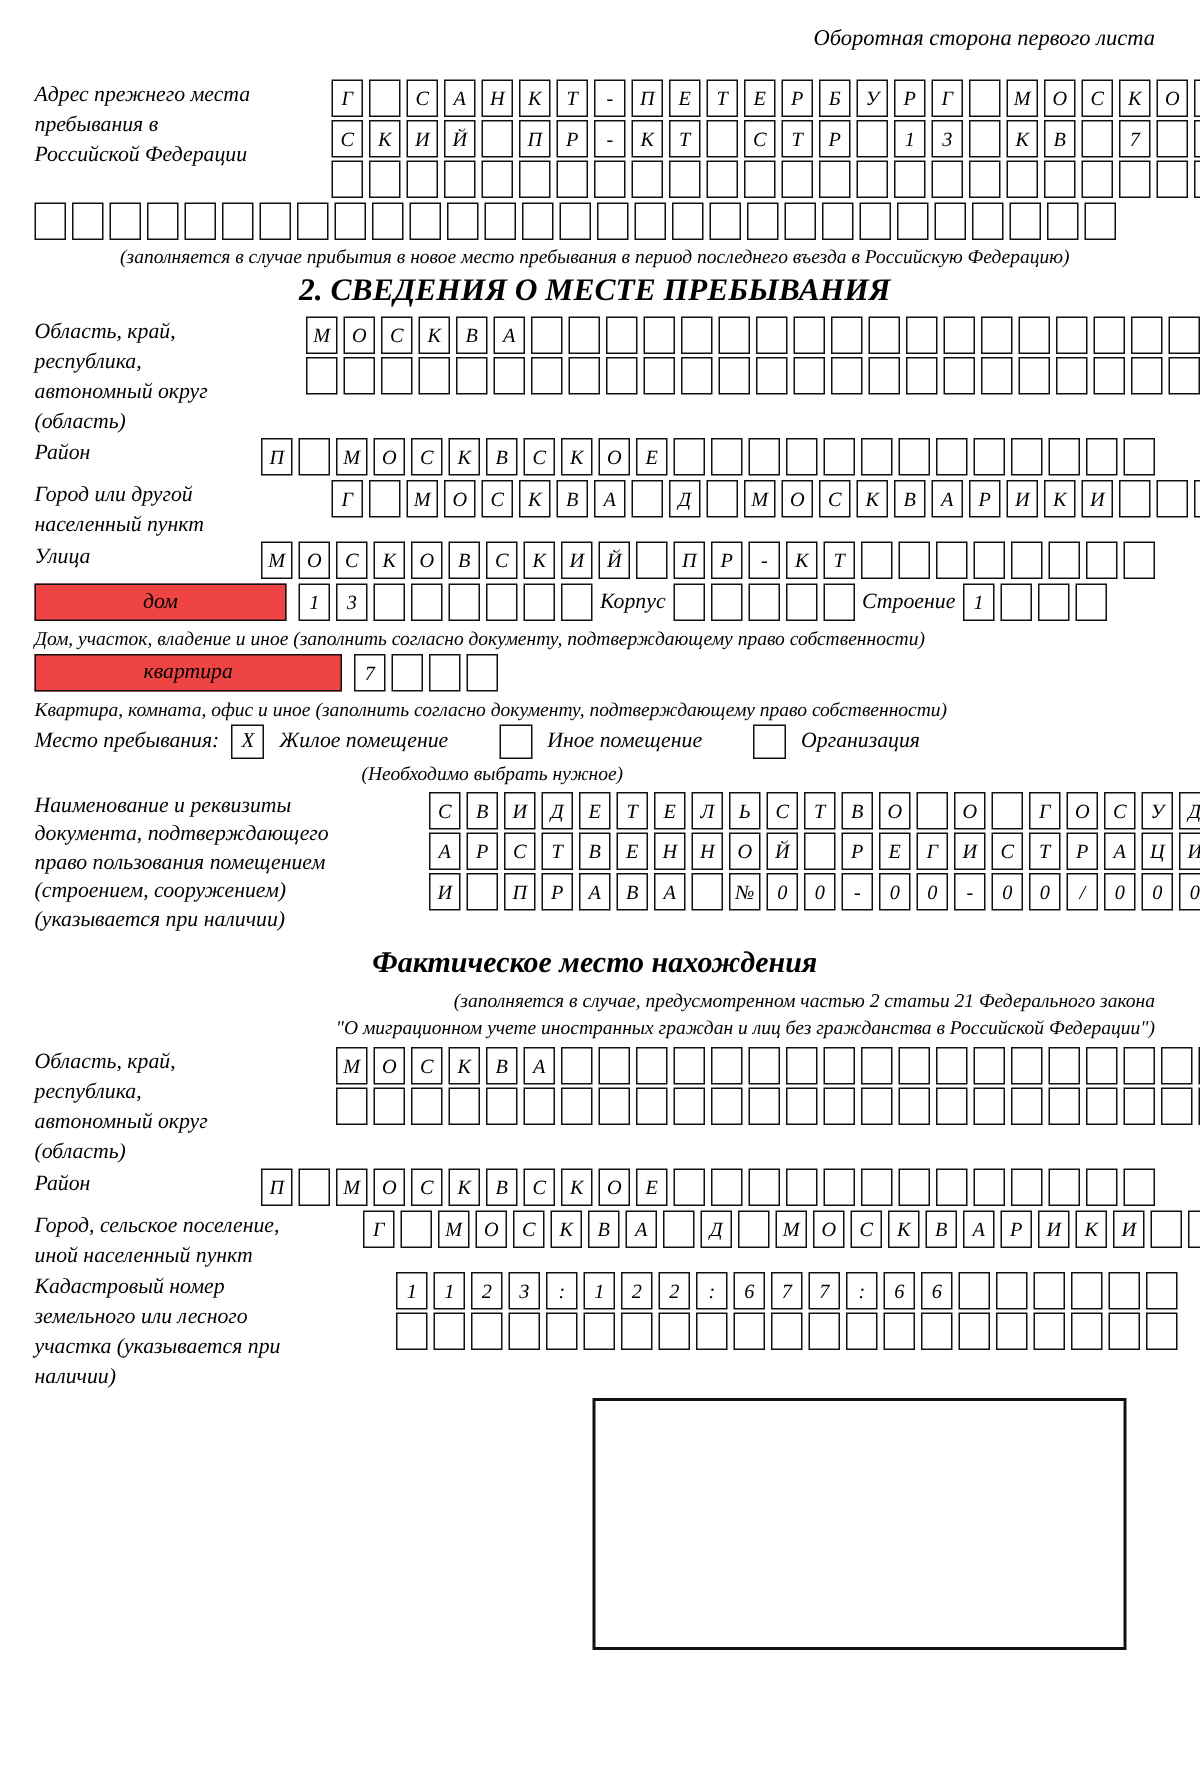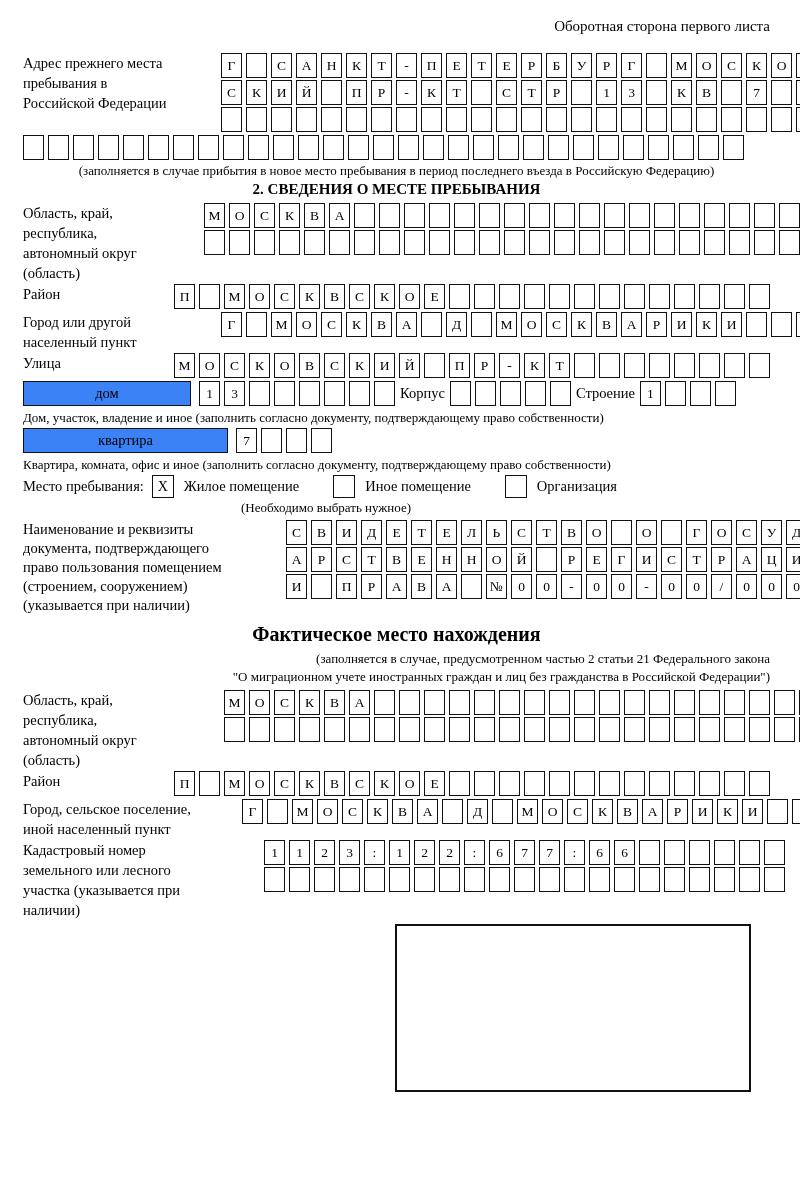--- a/index.html
+++ b/index.html
@@ -1,40 +1,40 @@
 <!DOCTYPE html>
 <html><head>
 <meta charset="utf-8">
 <style>
   html,body{margin:0;padding:0;background:#fff;}
   body{width:800px;height:1180px;overflow:hidden;color:#000;
        font-family:"Liberation Serif","DejaVu Serif",serif;}
-  .page{box-sizing:border-box;width:800px;height:1180px;padding:8px 30px 0 23px;position:relative;}
+  .page{box-sizing:border-box;width:800px;height:1180px;padding:8px 30px 0 23px;position:relative;font-style:italic;}
 
   .header-note{text-align:right;font-size:15px;margin:10px 0 18px;padding-right:0;}
 
   
   .boxrow{display:flex;gap:4px;margin-bottom:2px;}
   .cell{display:inline-flex;align-items:center;justify-content:center;
         width:21px;height:25px;box-sizing:border-box;border:1.5px solid #111;
         font-size:13.5px;flex:0 0 21px;background:#fff;}
 
   
   .frow{display:flex;align-items:flex-start;margin-bottom:1px;gap:45px;}
   .frow .lbl{flex:1 1 auto;font-size:14.5px;line-height:20px;padding-right:6px;}
   .boxcol{display:flex;flex-direction:column;flex:0 0 auto;}
 
   .caption{font-size:13px;line-height:17px;margin:1px 0 2px;}
   .caption.center{text-align:center;}
-  .sec-title{font-weight:bold;font-size:15px;text-align:center;margin:2px 0 5px;}
+  .sec-title{font-weight:bold;font-size:21px;text-align:center;margin:2px 0 5px;}
 
   
   .inline-row{display:flex;align-items:flex-start;margin-bottom:1px;}
   .widebox{box-sizing:border-box;border:1.5px solid #111;height:25px;display:flex;
-           align-items:center;justify-content:center;font-size:14.5px;background:#3b82f6;}
+           align-items:center;justify-content:center;font-size:14.5px;background:#ef4444;}
   .wb-dom{width:168px;margin-right:8px;}
   .wb-kv{width:205px;margin-right:8px;}
   .inline-lbl{font-size:14.5px;line-height:25px;margin:0 5px;}
 
   
   .checkrow{display:flex;align-items:center;font-size:14.5px;margin:2px 0 2px;}
   .checkcell{width:22px;height:23px;box-sizing:border-box;border:1.5px solid #111;
              display:inline-flex;align-items:center;justify-content:center;
              font-size:14px;margin:0 10px 0 8px;background:#fff;}
   .checklbl{margin-right:26px;}

